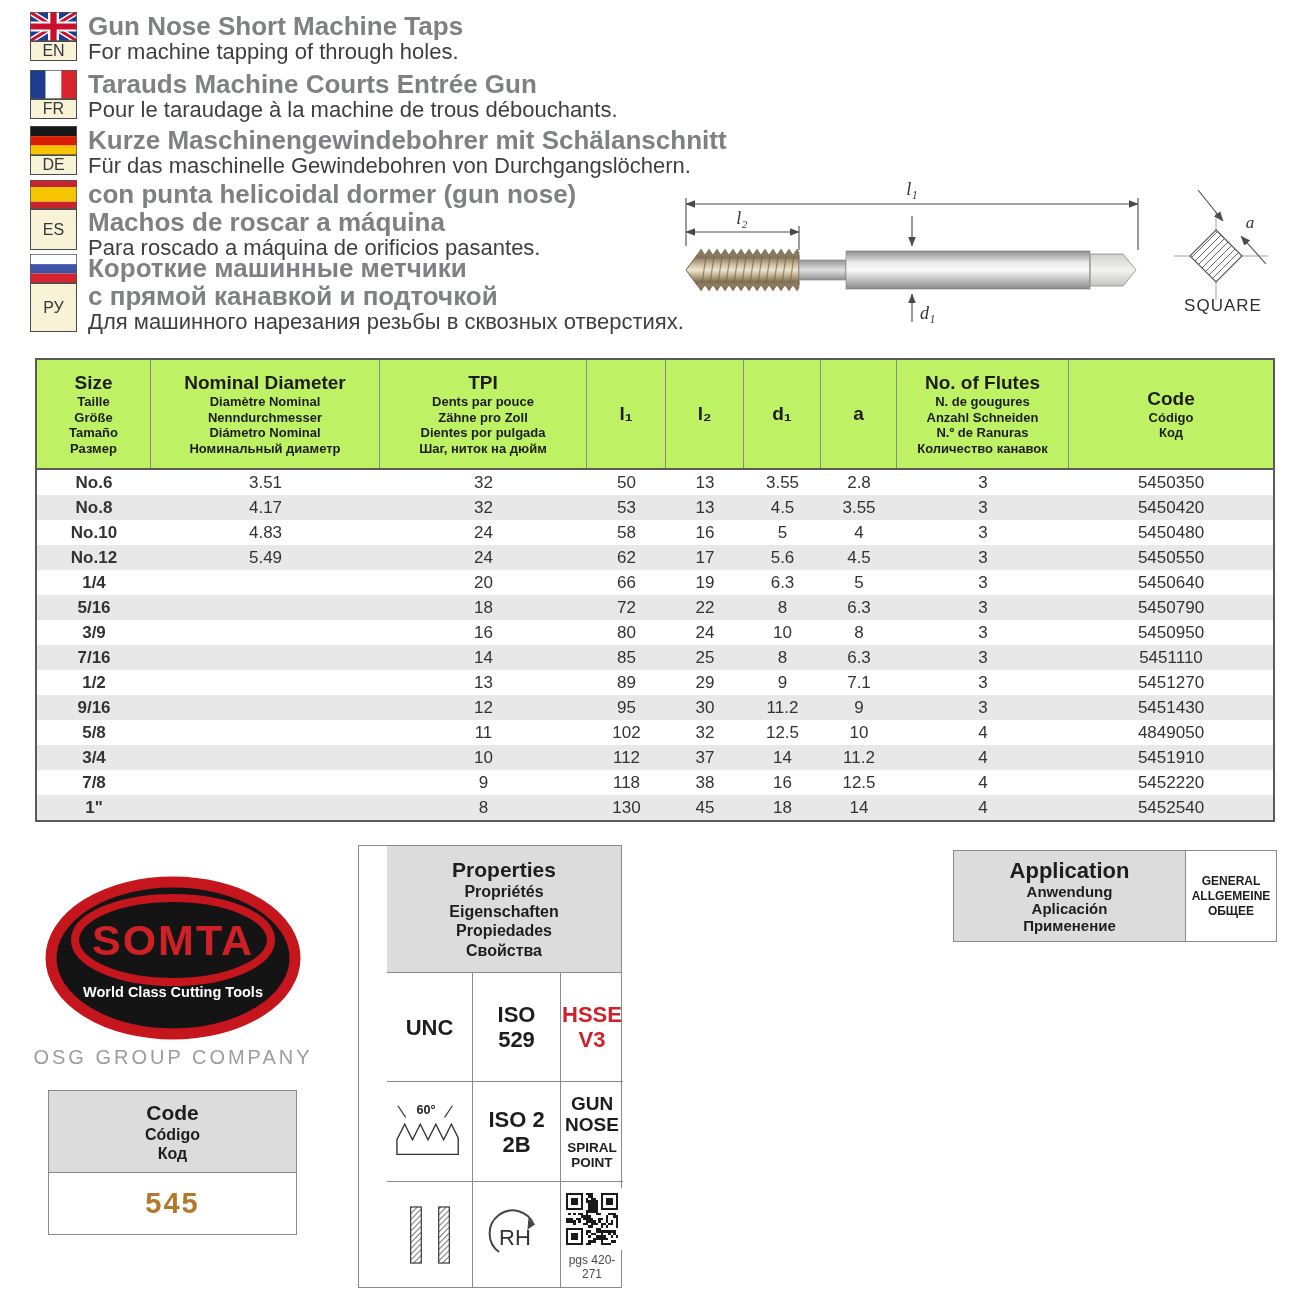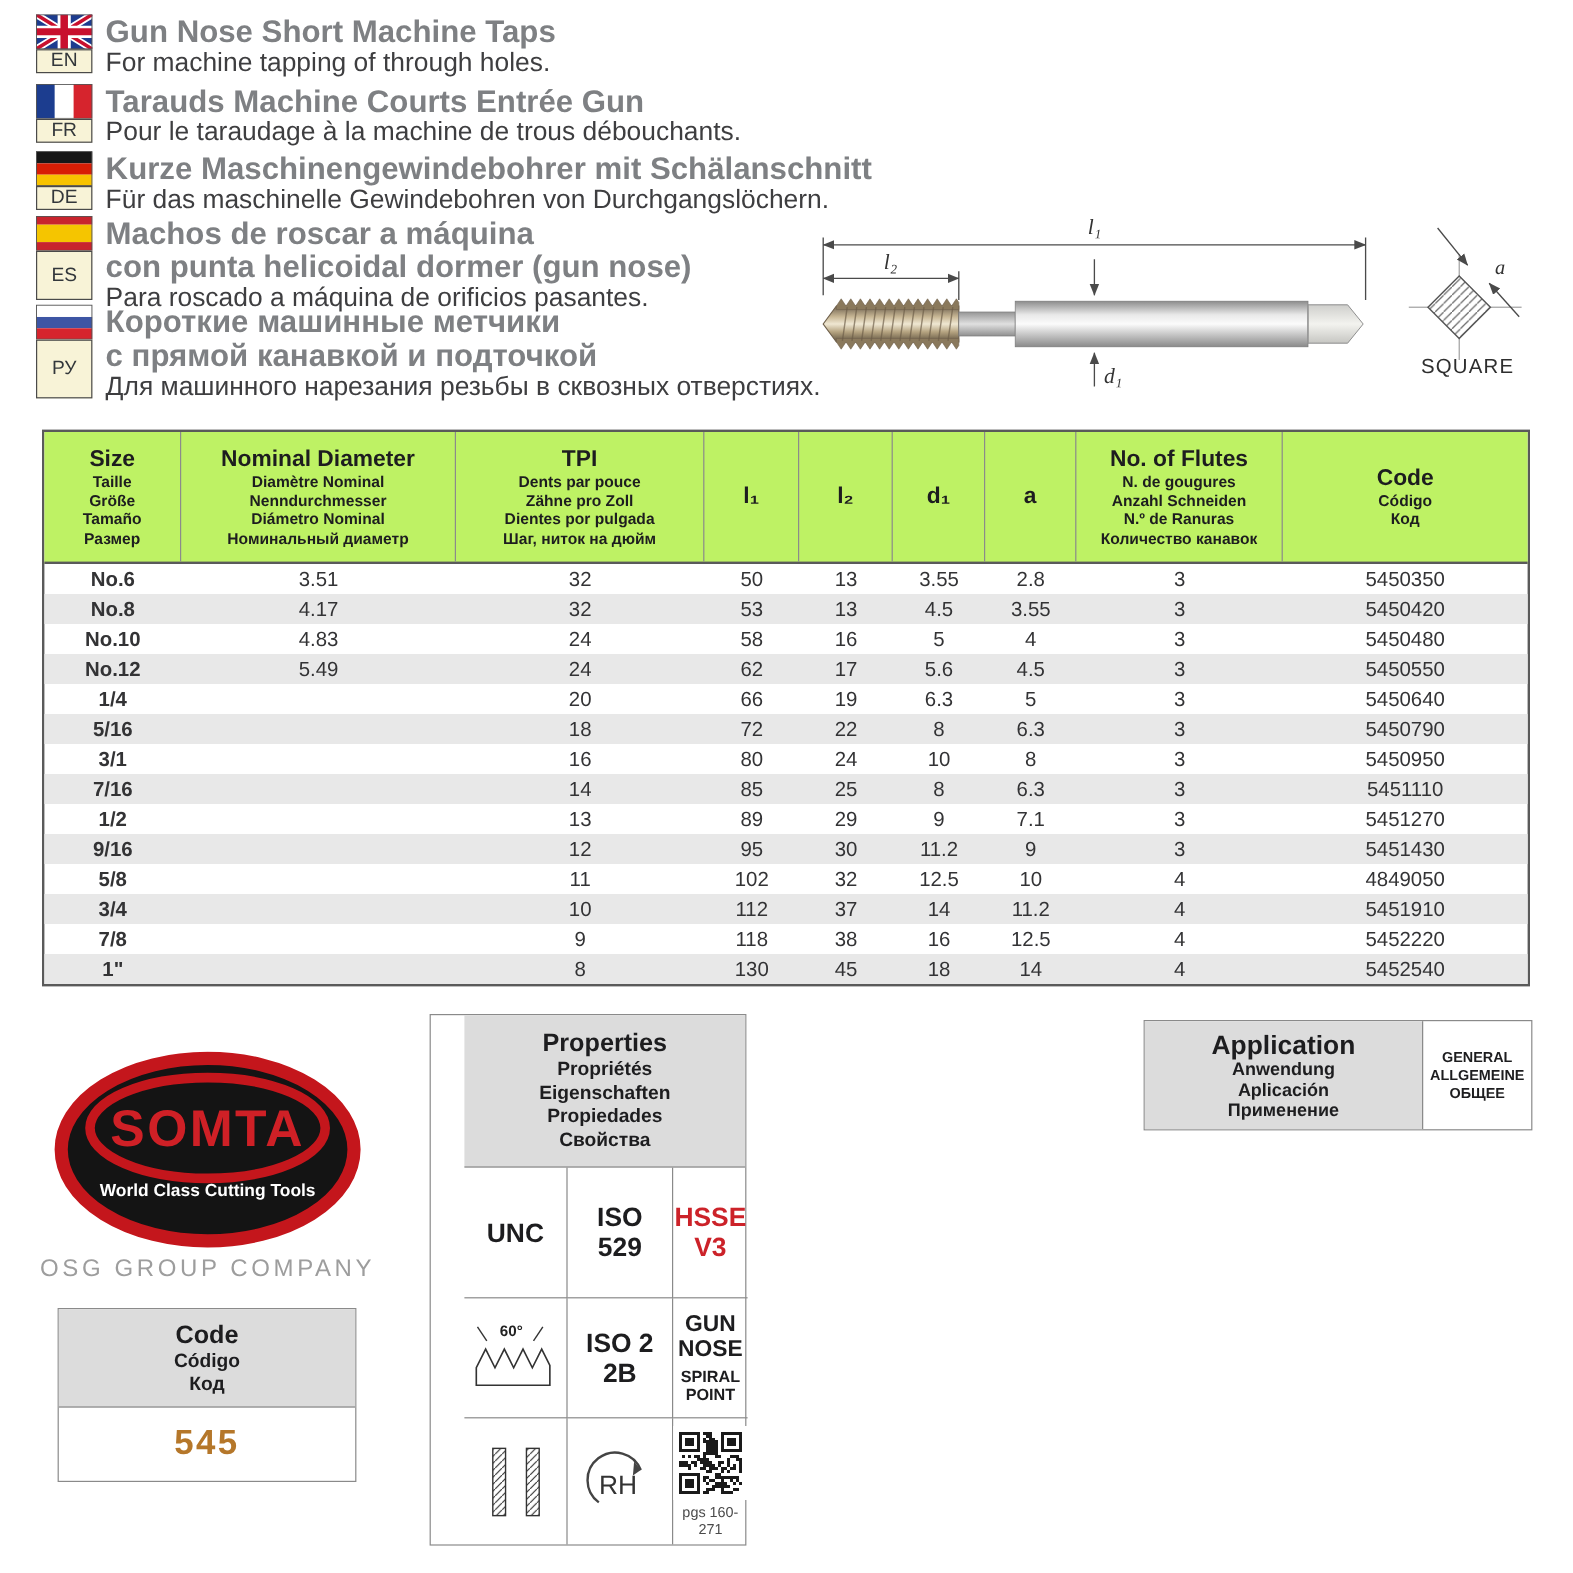--- a/index.html
+++ b/index.html
@@ -141,22 +141,22 @@
             <svg viewBox="0 0 60 40" preserveAspectRatio="none">
               <rect width="60" height="10" fill="#c8242d"></rect>
               <rect y="10" width="60" height="20" fill="#f5c500"></rect>
               <rect y="30" width="60" height="10" fill="#c8242d"></rect>
               <rect width="60" height="40" fill="none" stroke="#555" stroke-width="2"></rect>
             </svg>
           </span>
           <span class="flag-label" style="height: 41px;">ES</span>
         </div>
         <div class="lang-text">
+          <div class="lang-title">con punta helicoidal dormer (gun nose)</div>
           <div class="lang-title">Machos de roscar a máquina</div>
-          <div class="lang-title">con punta helicoidal dormer (gun nose)</div>
           <div class="lang-desc">Para roscado a máquina de orificios pasantes.</div>
         </div>
       </div>
       <div class="lang-block" style="top: 254px;">
         <div class="flag-col">
           <span class="flag">
             <svg viewBox="0 0 60 40" preserveAspectRatio="none">
               <rect width="60" height="14" fill="#fff"></rect>
               <rect y="14" width="60" height="13" fill="#3d55a4"></rect>
               <rect y="27" width="60" height="13" fill="#d6242d"></rect>
@@ -354,21 +354,21 @@
           <div class="td"></div>
           <div class="td">18</div>
           <div class="td">72</div>
           <div class="td">22</div>
           <div class="td">8</div>
           <div class="td">6.3</div>
           <div class="td">3</div>
           <div class="td">5450790</div>
         </div>
         <div class="tr" style="grid-template-columns: 114px 229px 207px 79px 78px 77px 76px 172px 204px;">
-          <div class="td size-cell">3/1</div>
+          <div class="td size-cell">3/9</div>
           <div class="td"></div>
           <div class="td">16</div>
           <div class="td">80</div>
           <div class="td">24</div>
           <div class="td">10</div>
           <div class="td">8</div>
           <div class="td">3</div>
           <div class="td">5450950</div>
         </div>
         <div class="tr" style="grid-template-columns: 114px 229px 207px 79px 78px 77px 76px 172px 204px;">
@@ -753,21 +753,21 @@
             <rect x="6" y="22" width="1" height="1" fill="#1a1a1a"></rect>
             <rect x="7" y="22" width="1" height="1" fill="#1a1a1a"></rect>
             <rect x="8" y="22" width="1" height="1" fill="#1a1a1a"></rect>
             <rect x="10" y="22" width="1" height="1" fill="#1a1a1a"></rect>
             <rect x="11" y="22" width="1" height="1" fill="#1a1a1a"></rect>
             <rect x="16" y="22" width="1" height="1" fill="#1a1a1a"></rect>
             <rect x="17" y="22" width="1" height="1" fill="#1a1a1a"></rect>
             <rect x="18" y="22" width="1" height="1" fill="#1a1a1a"></rect>
             <rect x="19" y="22" width="1" height="1" fill="#1a1a1a"></rect>
           </svg>
-        <div class="qr-caption">pgs 160-271</div>
+        <div class="qr-caption">pgs 420-271</div>
       </div>
     </div>
   </div>
 
   <div class="app-box">
     <div class="app-left">
       <div class="main">Application</div>
       <div class="sub">Anwendung</div>
       <div class="sub">Aplicación</div>
       <div class="sub">Применение</div>

